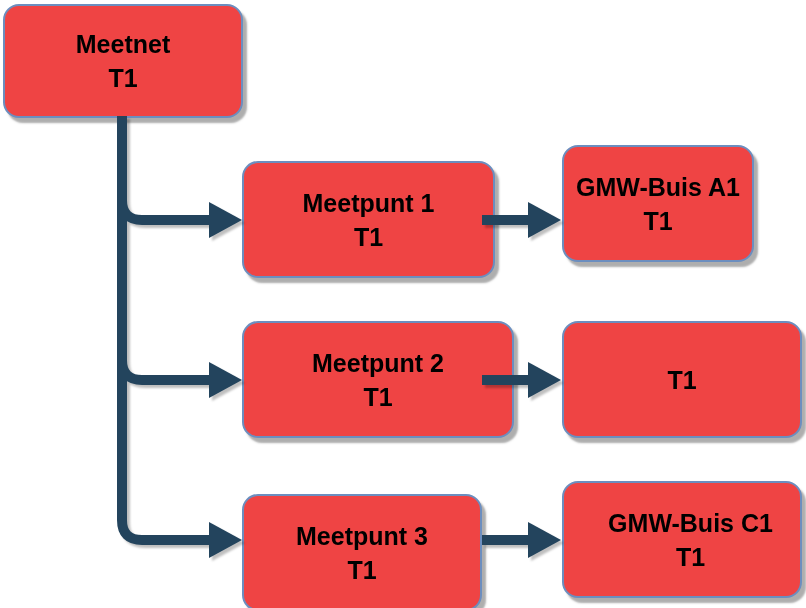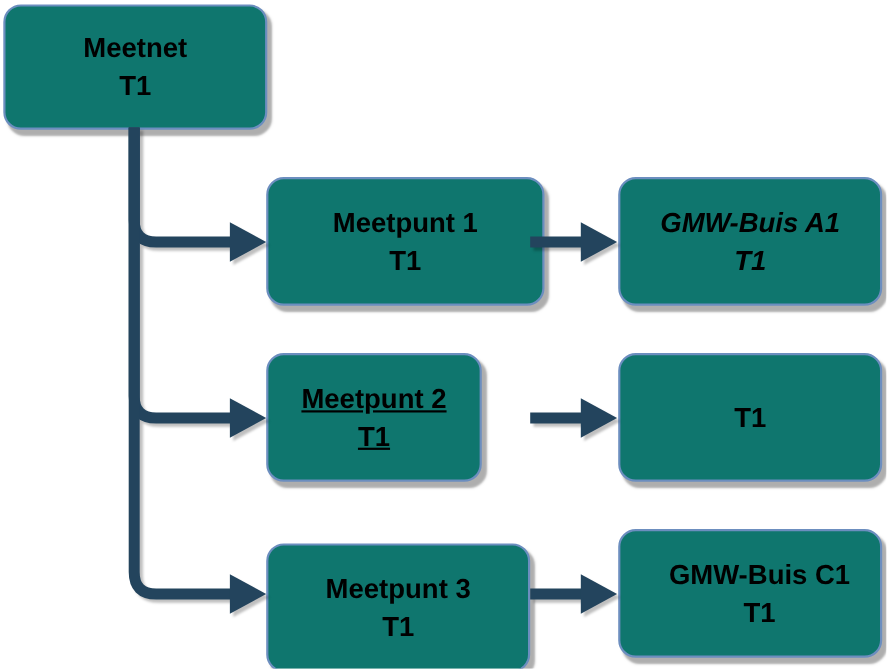--- a/index.html
+++ b/index.html
@@ -11,39 +11,39 @@
     position: relative;
     width: 806px;
     height: 608px;
     background: #ffffff;
     overflow: hidden;
     font-family: "Liberation Sans", "DejaVu Sans", sans-serif;
   }
   .node {
     position: absolute;
     box-sizing: border-box;
-    background: #0f766e;
+    background: #ef4444;
     border: 2px solid #6c8ebf;
     border-radius: 16px;
     box-shadow: 4px 5px 2px rgba(130,130,130,0.65);
     display: flex;
     flex-direction: column;
     align-items: center;
     justify-content: center;
     text-align: center;
     color: #000000;
     font-weight: 700;
     font-size: 25px;
     line-height: 34px;
   }
   #node-meetnet    { left: 3px;   top: 4px;   width: 240px; height: 114px; }
   #node-meetpunt1  { left: 242px; top: 161px; width: 253px; height: 117px; }
-  #node-meetpunt2  { left: 242px; top: 321px; width: 196px; height: 117px; text-decoration: underline; }
+  #node-meetpunt2  { left: 242px; top: 321px; width: 272px; height: 117px; }
   #node-meetpunt3  { left: 242px; top: 481px; width: 240px; height: 117px; margin-top: 13px; }
-  #node-gmw-a1     { left: 562px; top: 161px; width: 240px; height: 117px; font-style: italic; }
+  #node-gmw-a1     { left: 562px; top: 145px; width: 192px; height: 117px; }
   #node-gmw-b1     { left: 562px; top: 321px; width: 240px; height: 117px; }
   #node-gmw-c1     { left: 562px; top: 481px; width: 240px; height: 117px; padding-left: 17px; }
   #edges {
     position: absolute;
     left: 0; top: 0;
     width: 806px;
     height: 608px;
     pointer-events: none;
     filter: drop-shadow(3px 3px 1px rgba(0,0,0,0.25));
   }

